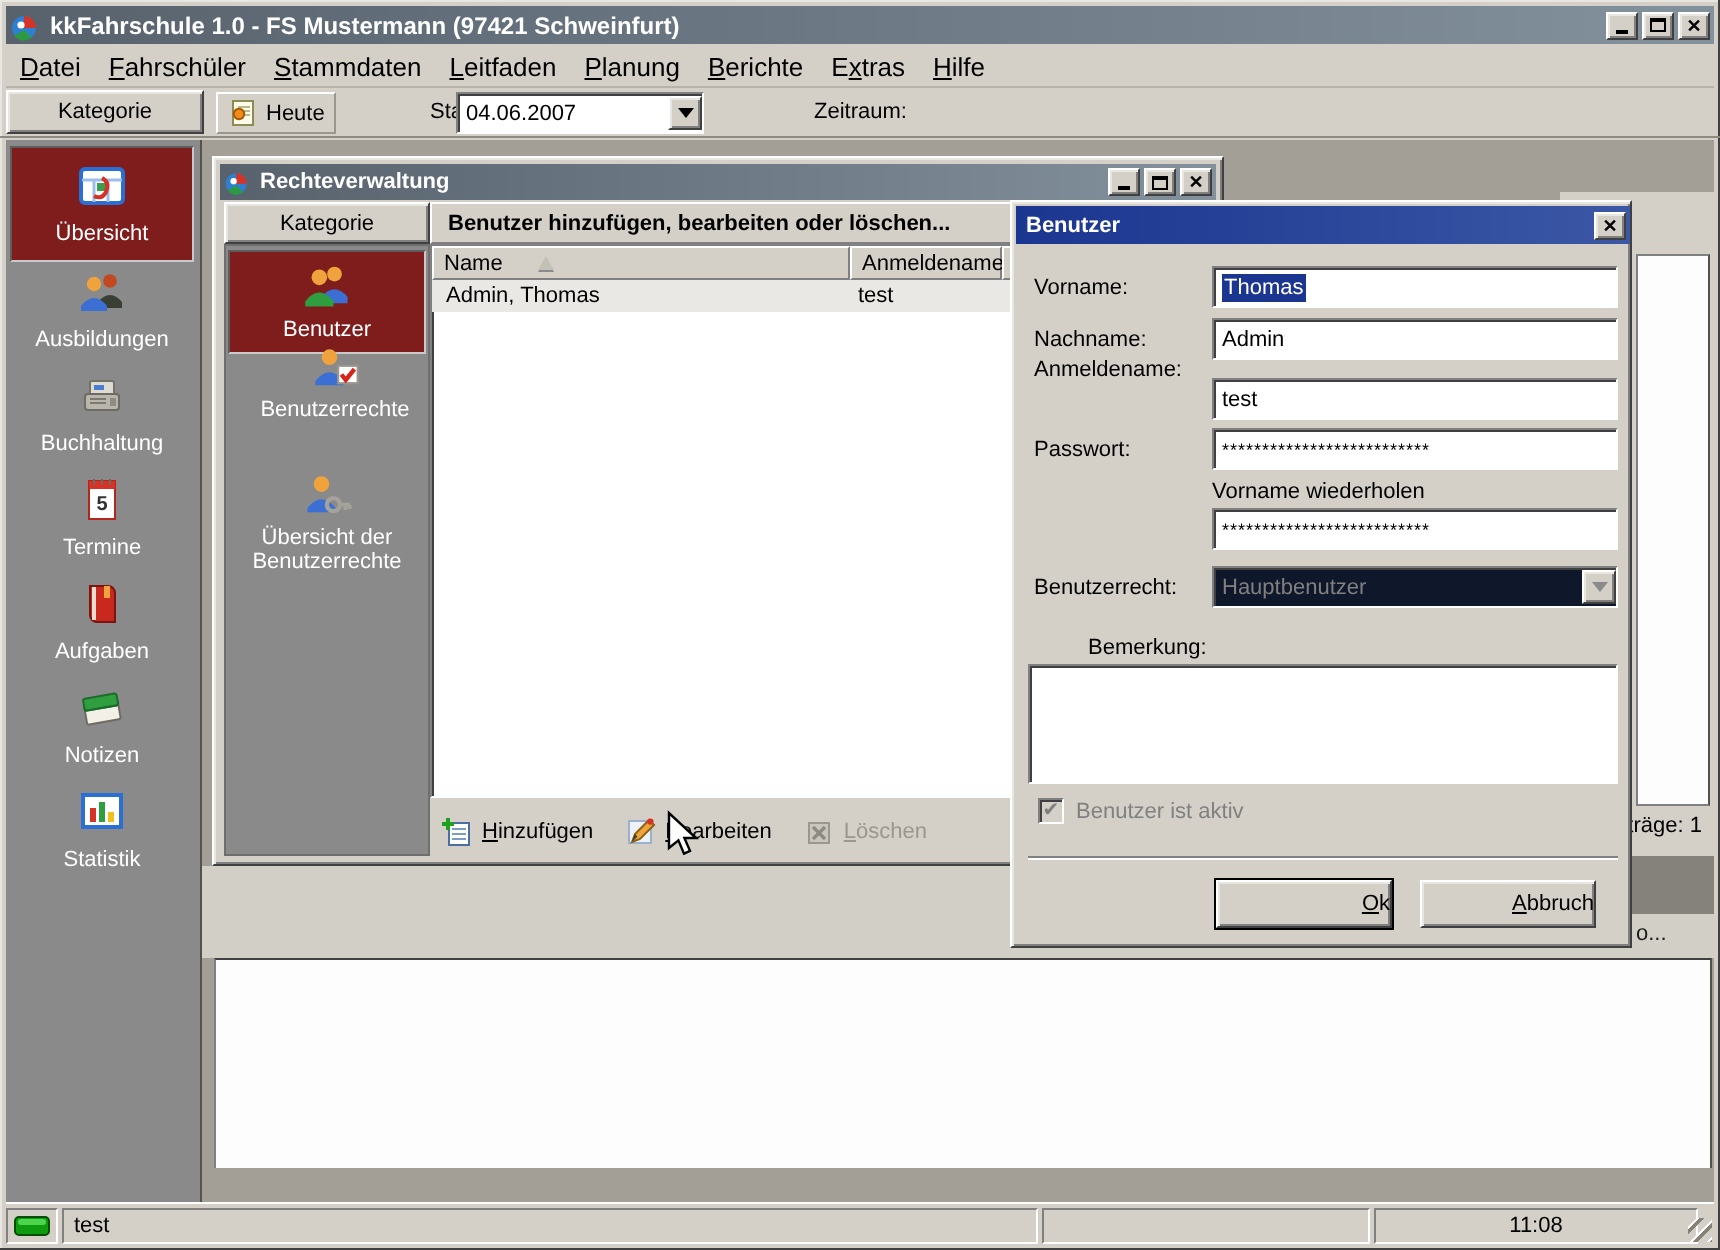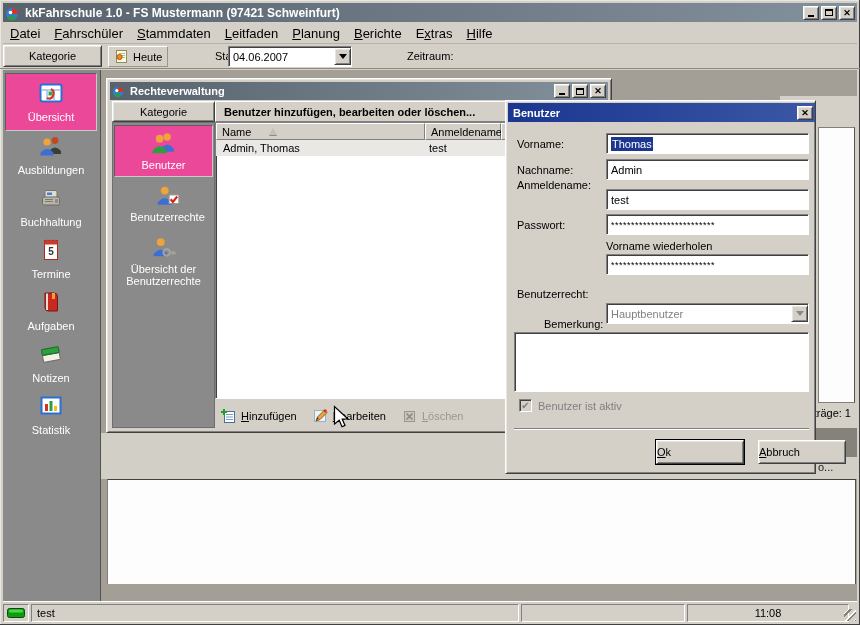--- a/index.html
+++ b/index.html
@@ -39,33 +39,33 @@
   .combo{display:flex;align-items:center;}
   .combo .val{flex:1;padding:0 4px;white-space:nowrap;overflow:hidden;}
   .combo-btn{width:17px;height:17px;display:flex;align-items:center;justify-content:center;}
   .arr-down{width:0;height:0;border-left:4px solid transparent;border-right:4px solid transparent;border-top:5px solid #000;}
   .arr-down.dis{border-top-color:#8a8a8a;}
 
   
   .sidebar{background:#8a8a8a;border-right:1px solid #55524c;}
   .navitem{display:flex;flex-direction:column;align-items:center;color:#fff;text-align:center;}
   .navitem .lbl{margin-top:6px;}
-  .navsel{background:#ec4899;border:1px solid;border-color:#5d5d5d #c9c9c9 #c9c9c9 #5d5d5d;}
+  .navsel{background:#7f1d1d;border:1px solid;border-color:#5d5d5d #c9c9c9 #c9c9c9 #5d5d5d;}
 
   
   .hdrcell{background:#d4d0c8;border:1px solid;border-color:#ffffff #808080 #808080 #ffffff;
            display:flex;align-items:center;padding:0 5px;height:17px;white-space:nowrap;}
   .tri-up{width:0;height:0;border-left:4px solid transparent;border-right:4px solid transparent;
           border-bottom:7px solid #c3c0b8;margin-left:18px;filter:drop-shadow(0 1px 0 #8a8a8a);}
   .btnflat{display:flex;align-items:center;gap:5px;}
   .btnflat.dis{color:#9b978f;}
 
   .pushbtn{background:#d4d0c8;border:1px solid;border-color:#ffffff #404040 #404040 #ffffff;
            box-shadow:inset 1px 1px 0 #e8e6e0, inset -1px -1px 0 #808080;
-           display:flex;align-items:center;justify-content:flex-start;margin-left:48px;}
+           display:flex;align-items:center;justify-content:flex-end;}
   .default-btn{box-shadow:0 0 0 1px #000, inset 1px 1px 0 #e8e6e0, inset -1px -1px 0 #808080;}
 
   .graytext{color:#808080;}
   .statuspanel{border:1px solid;border-color:#808080 #ffffff #ffffff #808080;
                display:flex;align-items:center;padding:0 5px;height:18px;}
   .grip{width:12px;height:12px;background:
     repeating-linear-gradient(135deg,transparent 0 3px,#fff 3px 4px,#868278 4px 6px);}
 </style>
 </head>
 <body>
@@ -266,21 +266,21 @@
           <svg width="26" height="26" viewBox="0 0 24 24">
             <circle cx="15" cy="6.5" r="3.4" fill="#f0a23c"></circle>
             <path d="M9 17 q6 -7 12 0 v3 h-12 Z" fill="#3b6fd4"></path>
             <circle cx="8" cy="8" r="3.6" fill="#f0a23c"></circle>
             <path d="M1.5 19 q6.5 -8 13 0 v2.5 h-13 Z" fill="#2f9e3f"></path>
           </svg>
         </span>
         <span class="lbl" style="margin-top:3px;">Benutzer</span>
       </div>
 
-      <div class="abs navitem" style="left:1px;top:60px;width:107px;height:48px;text-align:center;">
+      <div class="abs navitem" style="left:1px;top:48px;width:107px;height:48px;text-align:center;">
         <span style="display:flex;">
           <svg width="26" height="26" viewBox="0 0 24 24">
             <circle cx="9" cy="7" r="3.6" fill="#f0a23c"></circle>
             <path d="M2.5 18 q6.5 -8 13 0 v2 h-13 Z" fill="#3b6fd4"></path>
             <rect x="13" y="11" width="9" height="8" fill="#fff" stroke="#9a978f"></rect>
             <path d="M14.5 15 l2 2.5 4 -5" stroke="#d6251a" stroke-width="2" fill="none"></path>
           </svg>
         </span>
         <span class="lbl" style="margin-top:2px;">Benutzerrechte</span>
       </div>
@@ -381,21 +381,21 @@
     <div class="abs field" style="left:100px;top:113px;width:203px;height:21px;font-size:9px;letter-spacing:0.5px;">
       <span>**************************</span>
     </div>
 
     <span class="abs" style="left:100px;top:139px;">Vorname wiederholen</span>
     <div class="abs field" style="left:100px;top:153px;width:203px;height:21px;font-size:9px;letter-spacing:0.5px;">
       <span>**************************</span>
     </div>
 
     <span class="abs" style="left:11px;top:187px;">Benutzerrecht:</span>
-    <div class="abs combo sunken graytext" style="left:100px;top:182px;width:203px;height:21px;background:#ffffff;margin-top:20px;" aria-disabled="true">
+    <div class="abs combo sunken graytext" style="left:100px;top:182px;width:203px;height:21px;background:#0f172a;" aria-disabled="true">
       <span class="val">Hauptbenutzer</span>
       <span class="combo-btn raised">
           <span class="arr-down dis"></span>
         </span>
     </div>
 
     <span class="abs" style="left:18px;top:217px;padding-left:20px;">Bemerkung:</span>
     <div class="abs field" style="left:8px;top:231px;width:295px;height:60px;align-items:flex-start;padding:3px 4px;">
       <span></span>
     </div>

